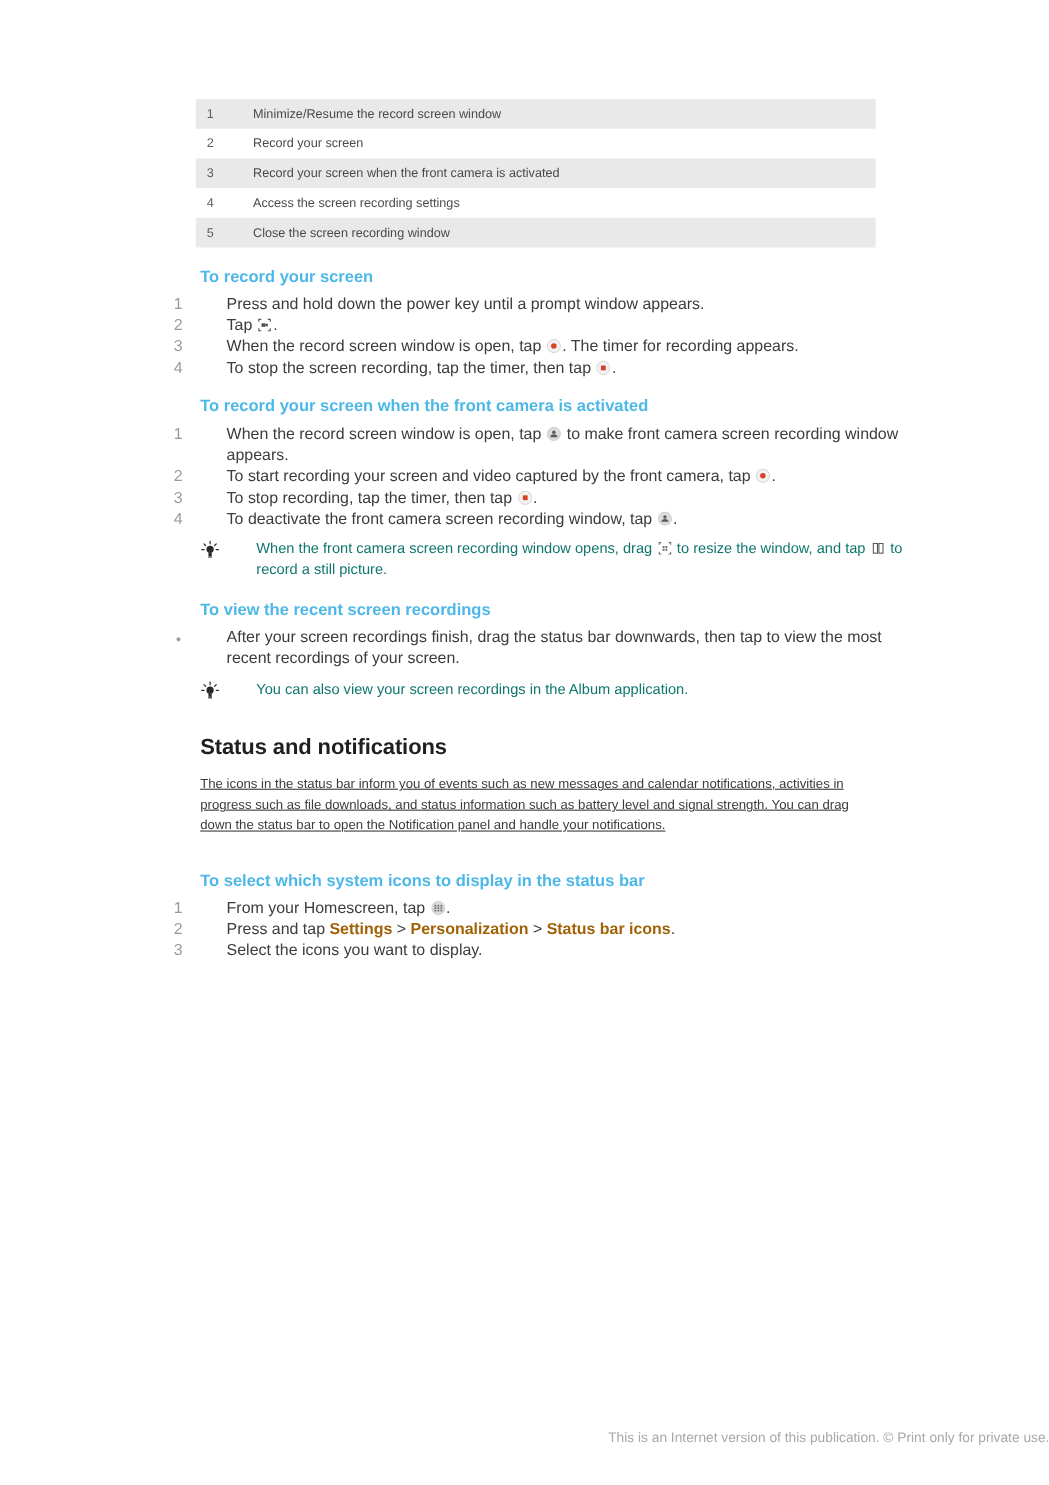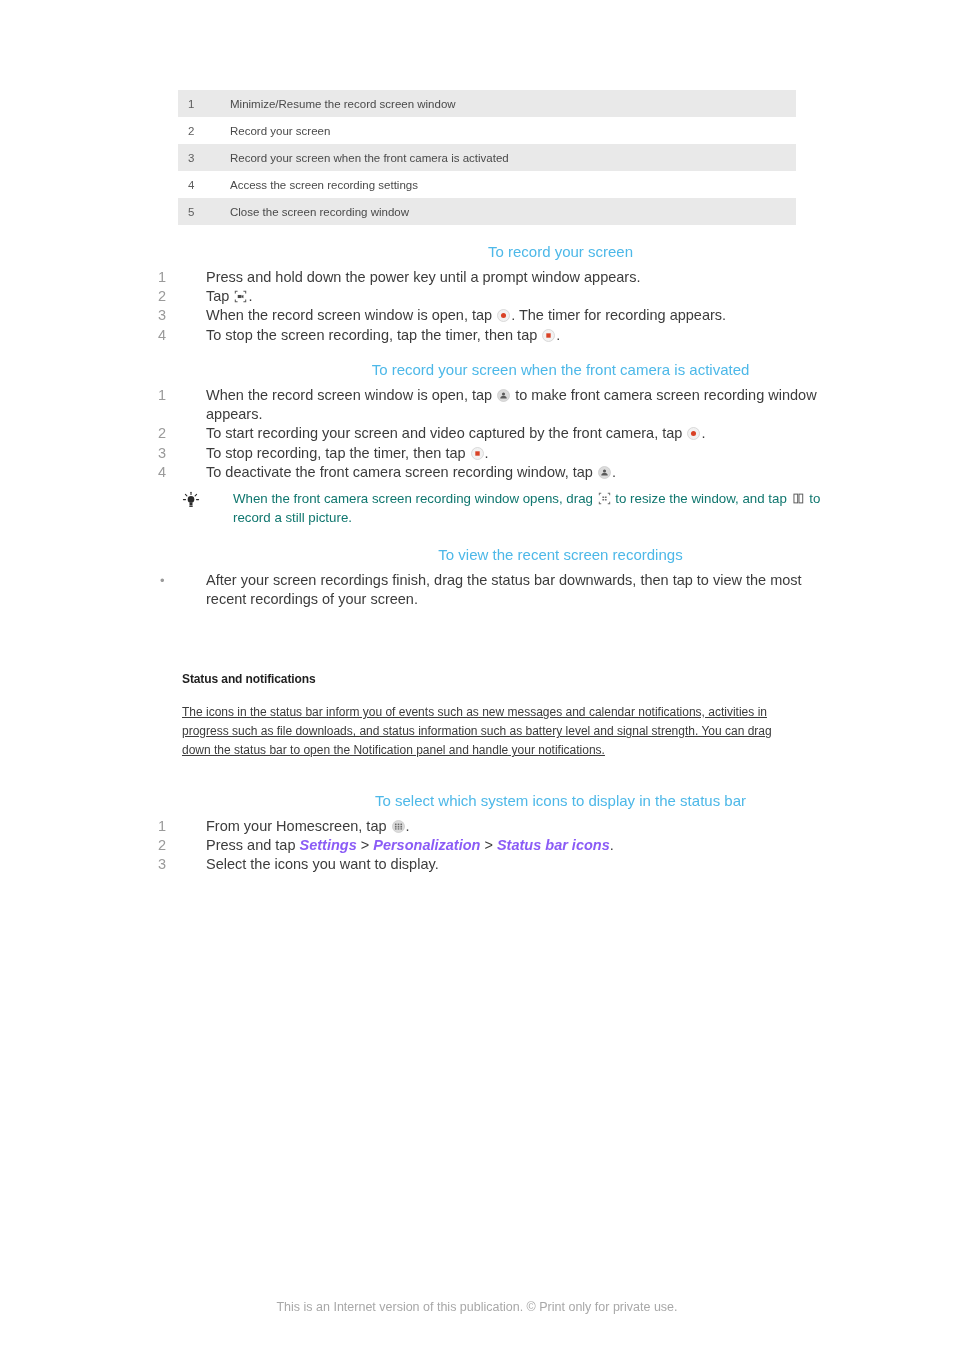--- a/index.html
+++ b/index.html
@@ -55,25 +55,24 @@
   
   .block {
     position: absolute;
     left: 0;
     width: 954px;
   }
   h3.sub {
     margin: 0 15px 7px 0;
     padding: 0;
     font-size: 15px;
-    font-weight: normal;
+    font-weight: bold;
     color: #4db8e8;
     line-height: 19px;
     margin-left: 182px;
-    text-align: center;
   }
   .steps {
     margin: 0;
     padding: 0;
     list-style: none;
   }
   .steps li {
     position: relative;
     margin: 0 0 0 182px;
     padding-left: 24px;
@@ -111,21 +110,21 @@
     left: -27px;
     top: 1px;
     width: 18px;
     height: 18px;
   }
 
   
   h2.main {
     margin: 0 0 0 182px;
     padding: 0;
-    font-size: 12px;
+    font-size: 20px;
     font-weight: bold;
     color: #1f1f1f;
     line-height: 24px;
     letter-spacing: -0.1px;
   }
   p.body {
     margin: 12px 0 0 182px;
     padding: 0;
     width: 614px;
     font-size: 12px;
@@ -142,36 +141,36 @@
     width: 954px;
     text-align: center;
     font-size: 13px;
     color: #4db8e8;
   }
   .footer-note {
     position: absolute;
     left: 0;
     top: 1300px;
     width: 954px;
-    text-align: center;
+    text-align: right;
     font-size: 12.5px;
     color: #a8a8a8;
   }
 
   
   .ico {
     display: inline-block;
     vertical-align: -2px;
     width: 13px;
     height: 13px;
     position: relative;
     margin: 0 1px;
   }
   .ico svg { display: block; }
-  b.strong { font-weight: bold; color: #8b5cf6; font-style: italic; }
+  b.strong { font-weight: bold; color: #a16207; }
 </style>
 </head>
 <body>
 
 <div class="page">
 
   <table class="legend-table">
     <tbody>
       <tr class="shaded">
         <td class="num">1</td>
@@ -301,20 +300,37 @@
   <div class="block" style="top:545px;">
     <h3 class="sub">To view the recent screen recordings</h3>
     <ul class="steps">
       <li>
         <span class="marker bullet">•</span>
         <span>After your screen recordings finish, drag the status bar downwards, then tap to view the most recent recordings of your screen.</span>
       </li>
     </ul>
   </div>
 
+  <div class="block" style="top:618px;">
+    <div class="tip" style="margin-left:209px;">
+      <span class="bulb"><svg viewBox="0 0 18 18" width="18" height="18">
+            <g stroke="#2b2b2b" stroke-width="1.1" stroke-linecap="round">
+              <path d="M9 1.2v2.2"></path>
+              <path d="M3.4 3.4l1.5 1.5"></path>
+              <path d="M14.6 3.4l-1.5 1.5"></path>
+              <path d="M1.4 8.6h2.1"></path>
+              <path d="M16.6 8.6h-2.1"></path>
+            </g>
+            <circle cx="9" cy="8.4" r="3.3" fill="#2b2b2b"></circle>
+            <rect x="7.5" y="11.4" width="3" height="3.1" fill="#2b2b2b"></rect>
+            <rect x="7.3" y="14.8" width="3.4" height="1.1" fill="#2b2b2b"></rect>
+          </svg></span>
+      <span>You can also view your screen recordings in the Album application.</span>
+    </div>
+  </div>
 
   <div class="block" style="top:667px;">
     <h2 class="main">Status and notifications</h2>
     <p class="body">The icons in the status bar inform you of events such as new messages and calendar notifications, activities in progress such as file downloads, and status information such as battery level and signal strength. You can drag down the status bar to open the Notification panel and handle your notifications.</p>
   </div>
 
   <div class="block" style="top:791px;">
     <h3 class="sub">To select which system icons to display in the status bar</h3>
     <ol class="steps">
       <li>

